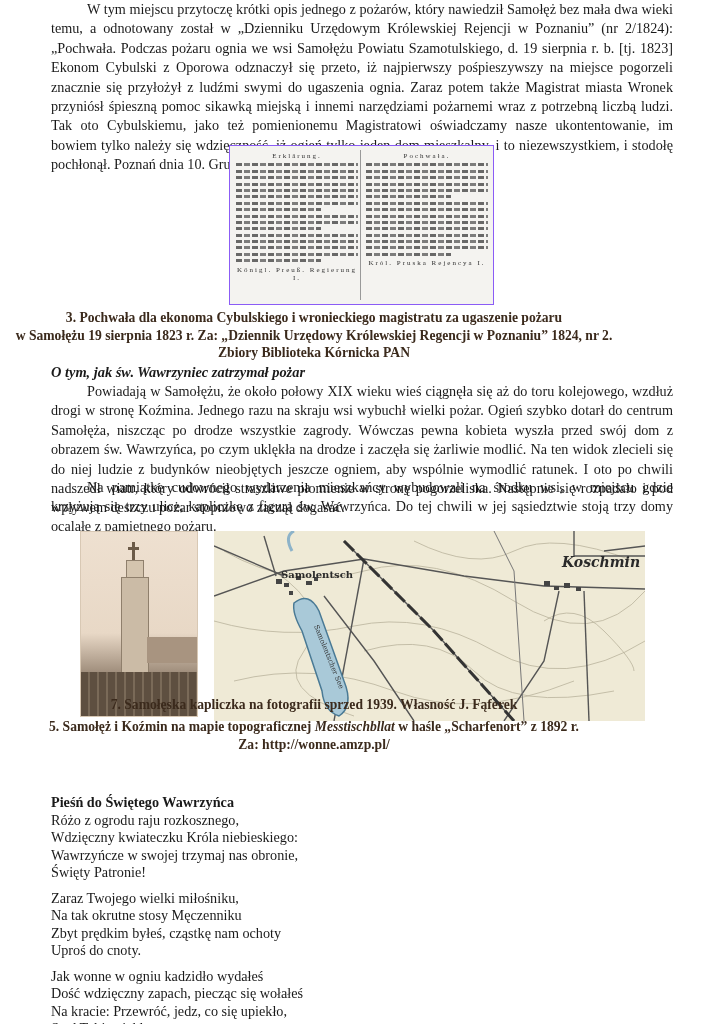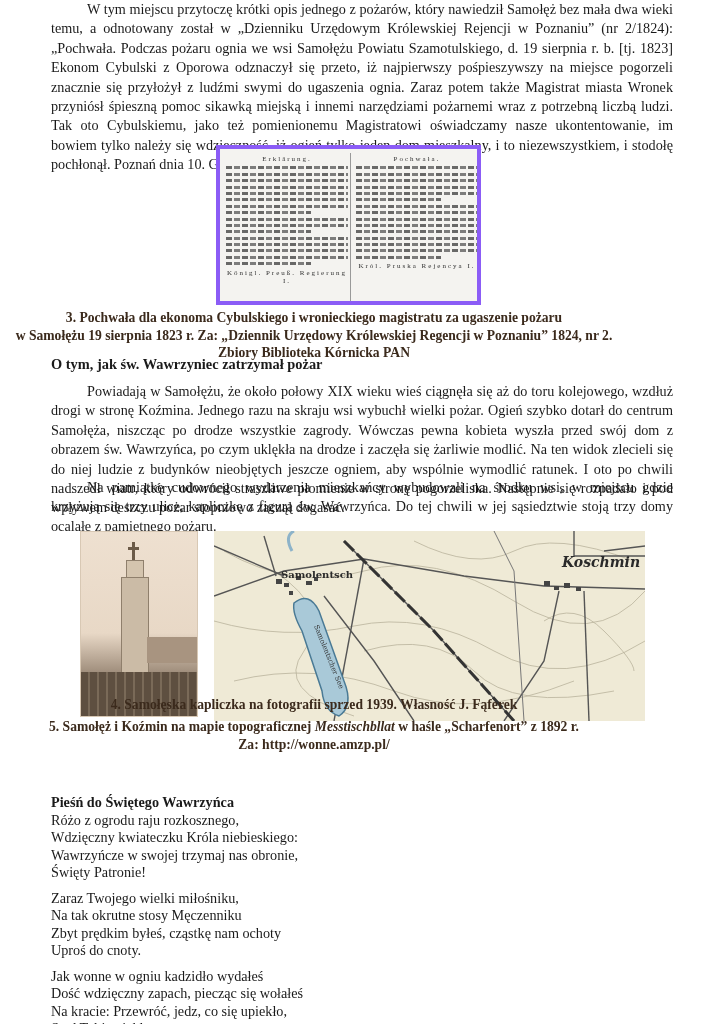--- a/index.html
+++ b/index.html
@@ -3,33 +3,33 @@
 <meta charset="utf-8">
 <style>
   html, body { margin: 0; padding: 0; background: #ffffff; }
   body { width: 724px; height: 1024px; position: relative; overflow: hidden;
          font-family: "Liberation Serif", "DejaVu Serif", serif; color: #1a1a1a; }
   .page { position: absolute; left: 0; top: 0; width: 724px; height: 1024px; }
   .para { position: absolute; left: 51px; width: 622px; font-size: 14.2px; line-height: 19.4px;
           text-align: justify; margin: 0; }
   .para .ind { display: inline-block; width: 36px; }
   #p1 { top: 0px; }
-  .scan { position: absolute; left: 216px; top: 145px; width: 265px; height: 160px;
-          background: #f4f3f0; border: 4px solid #8b5cf6; box-sizing: border-box; overflow: hidden; }
+  .scan { position: absolute; left: 229px; top: 145px; width: 265px; height: 160px;
+          background: #f4f3f0; border: 1px solid #8b5cf6; box-sizing: border-box; overflow: hidden; }
   .scan .col { position: absolute; top: 6px; width: 122px; height: 146px; }
   .scan .col.left { left: 6px; }
   .scan .col.right { left: 136px; }
   .scan .divider { position: absolute; left: 130px; top: 4px; width: 1px; height: 150px; background: #999; }
   .scan .title { font-size: 7px; text-align: center; letter-spacing: 2px; color: #333; margin-bottom: 3px; }
   .scan .line { height: 3px; margin: 3.4px 0; background: repeating-linear-gradient(90deg, #3a3a3a 0 6px, transparent 6px 8px, #555 8px 14px, transparent 14px 16px); opacity: .75; }
   .scan .line.short { width: 70%; }
   .caption { position: absolute; left: 0; width: 628px; text-align: center; font-weight: bold;
              color: #3b2a1c; font-size: 13.6px; line-height: 17.6px; margin: 0; }
   #cap3 { top: 309px; }
-  .heading { position: absolute; left: 51px; top: 356px; font-weight: bold; font-size: 14.4px; margin: 0; }
+  .heading { position: absolute; left: 51px; top: 364px; font-weight: bold; font-size: 14.4px; margin: 0; font-style: italic; }
   #p2 { top: 382px; }
   #p3 { top: 478px; }
   .photo { position: absolute; left: 80px; top: 531px; width: 118px; height: 186px;
            background: linear-gradient(180deg, #eee0d0 0%, #e8d8c6 55%, #9a8876 78%, #6f6050 100%);
            border: 1px solid #d8c8b4; box-sizing: border-box; overflow: hidden; }
   .photo .tower { position: absolute; left: 40px; top: 45px; width: 26px; height: 110px; background: #cbbba6; border: 1px solid #8f7f6c; }
   .photo .tower2 { position: absolute; left: 45px; top: 28px; width: 16px; height: 20px; background: #d4c4ae; border: 1px solid #8f7f6c; }
   .photo .cross { position: absolute; left: 51px; top: 10px; width: 3px; height: 18px; background: #6c5b48; }
   .photo .crossbar { position: absolute; left: 47px; top: 15px; width: 11px; height: 3px; background: #6c5b48; }
   .photo .roof { position: absolute; left: 66px; top: 105px; width: 52px; height: 26px; background: #a89480; }
@@ -157,21 +157,21 @@
         <rect x="330" y="50" width="6" height="5"></rect>
           <rect x="340" y="55" width="5" height="4"></rect>
         <rect x="350" y="52" width="6" height="5"></rect>
           <rect x="362" y="56" width="5" height="4"></rect>
       </g>
     </svg>
     <div class="label" id="map-label-samolentsch">Samolentsch</div>
     <div class="label" id="map-label-koschmin">Koschmin</div>
   </div>
 
-  <div class="caption" id="cap4">4. Samołęska kapliczka na fotografii sprzed 1939. Własność J. Fąferek</div>
+  <div class="caption" id="cap4">7. Samołęska kapliczka na fotografii sprzed 1939. Własność J. Fąferek</div>
 
   <div class="caption" id="cap5">
     <div><span>5. Samołęż i Koźmin na mapie topograficznej </span><em>Messtischbllat</em><span> w haśle „Scharfenort” z 1892 r.</span></div>
     <div>Za: http://wonne.amzp.pl/</div>
   </div>
 
   <div class="poem">
     <div class="ptitle">Pieśń do Świętego Wawrzyńca</div>
     <div class="stanza">
       <span class="vline">Różo z ogrodu raju rozkosznego,</span>

